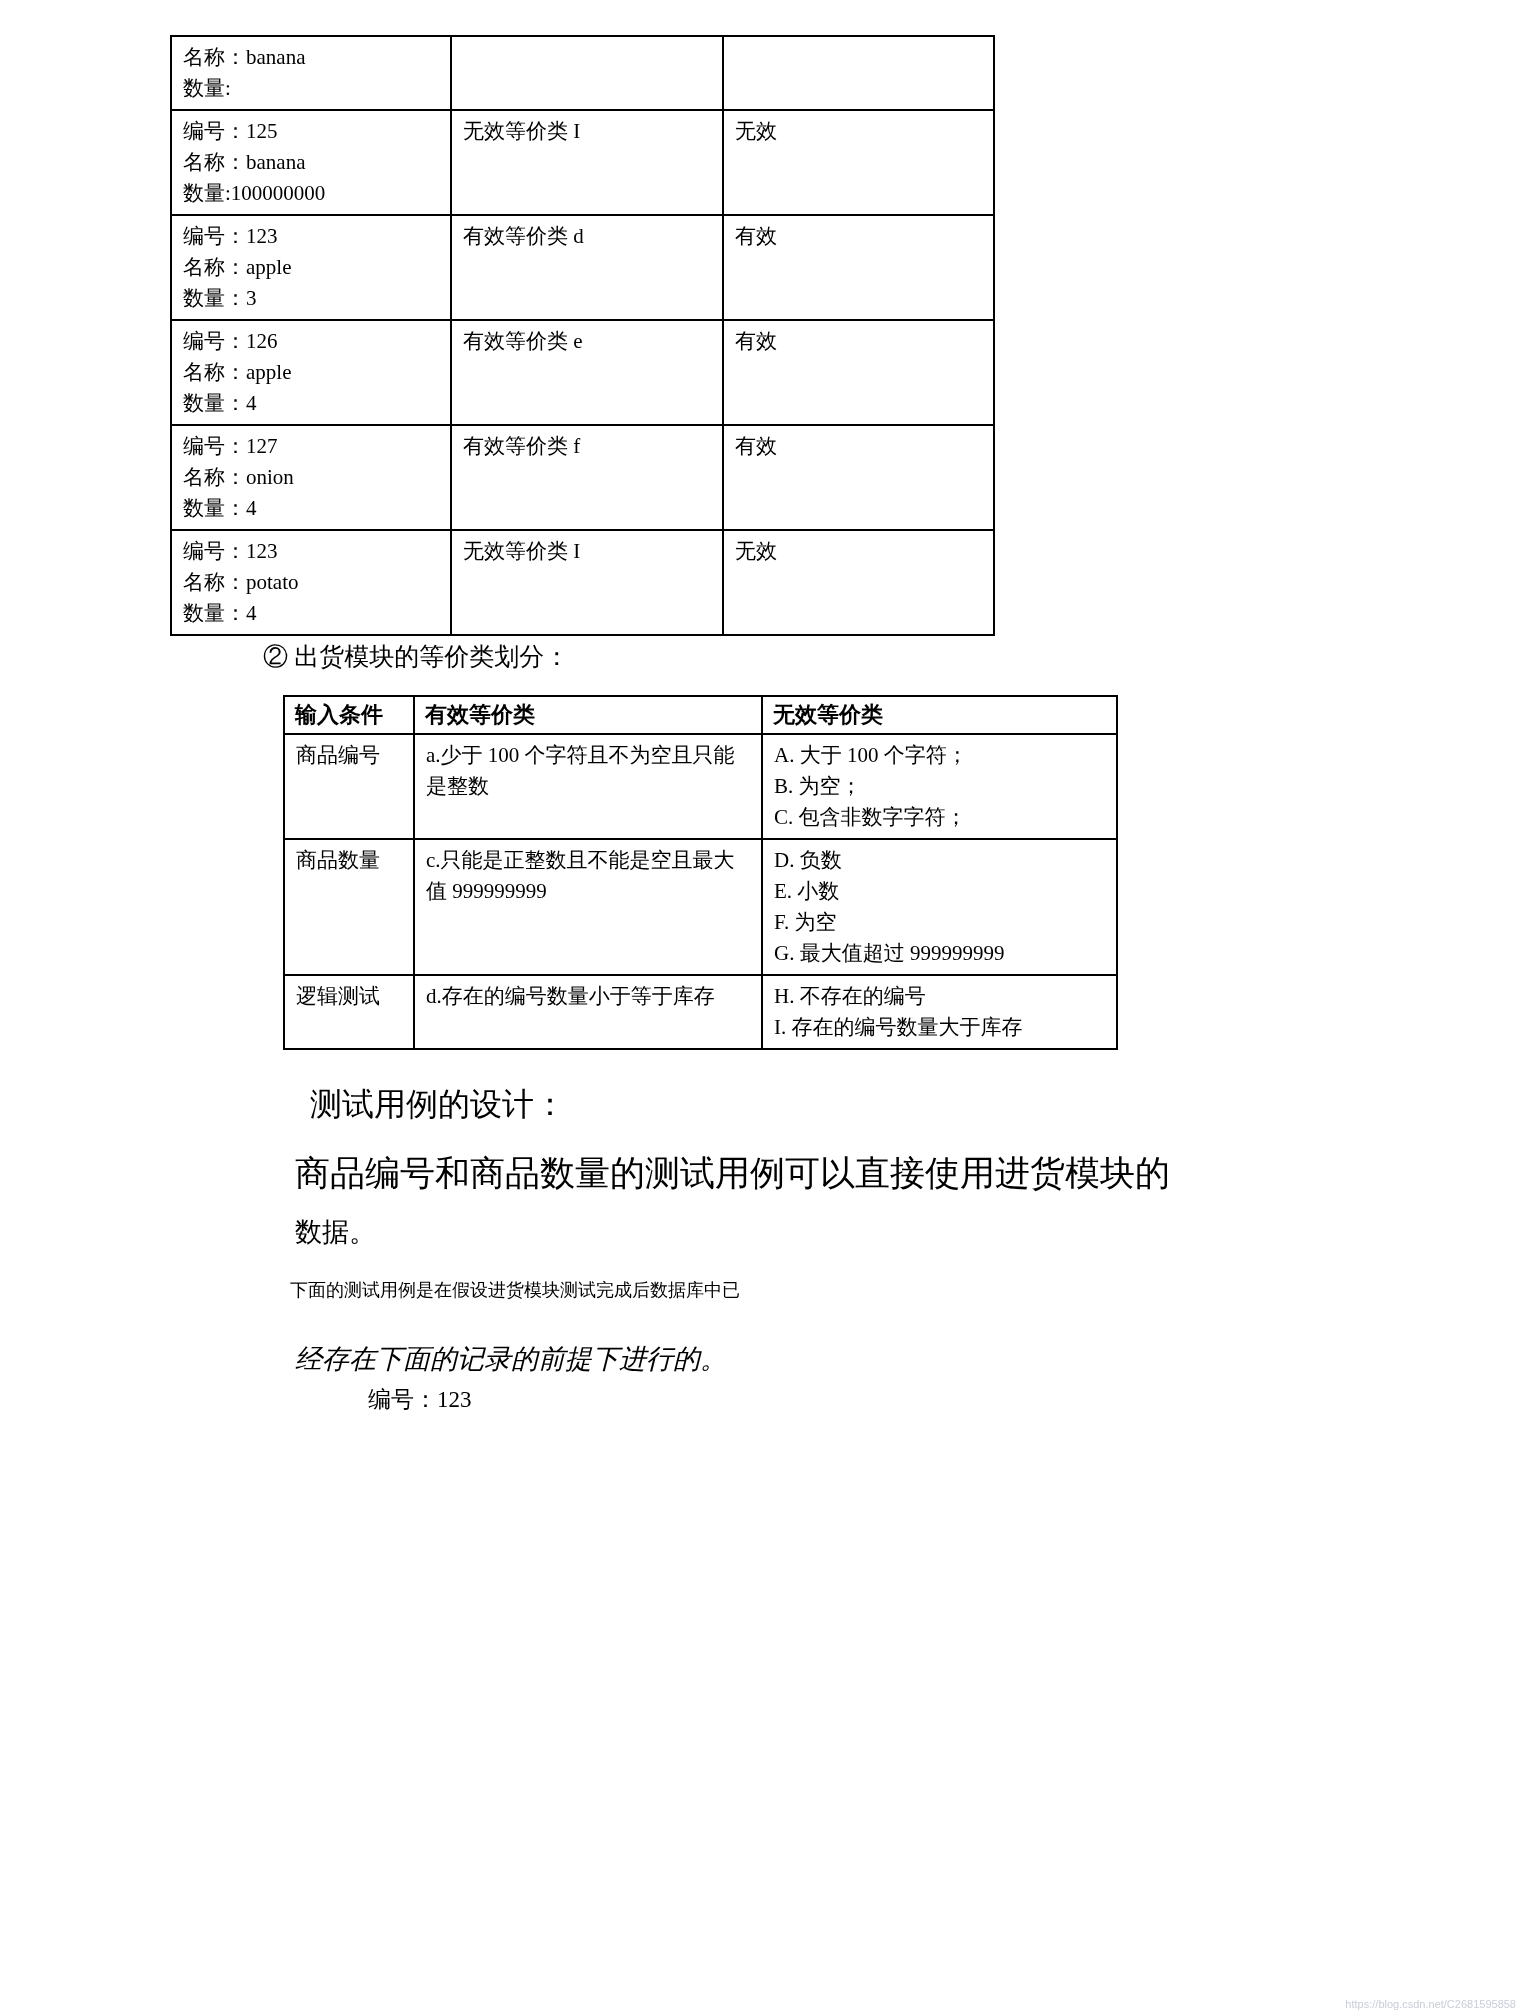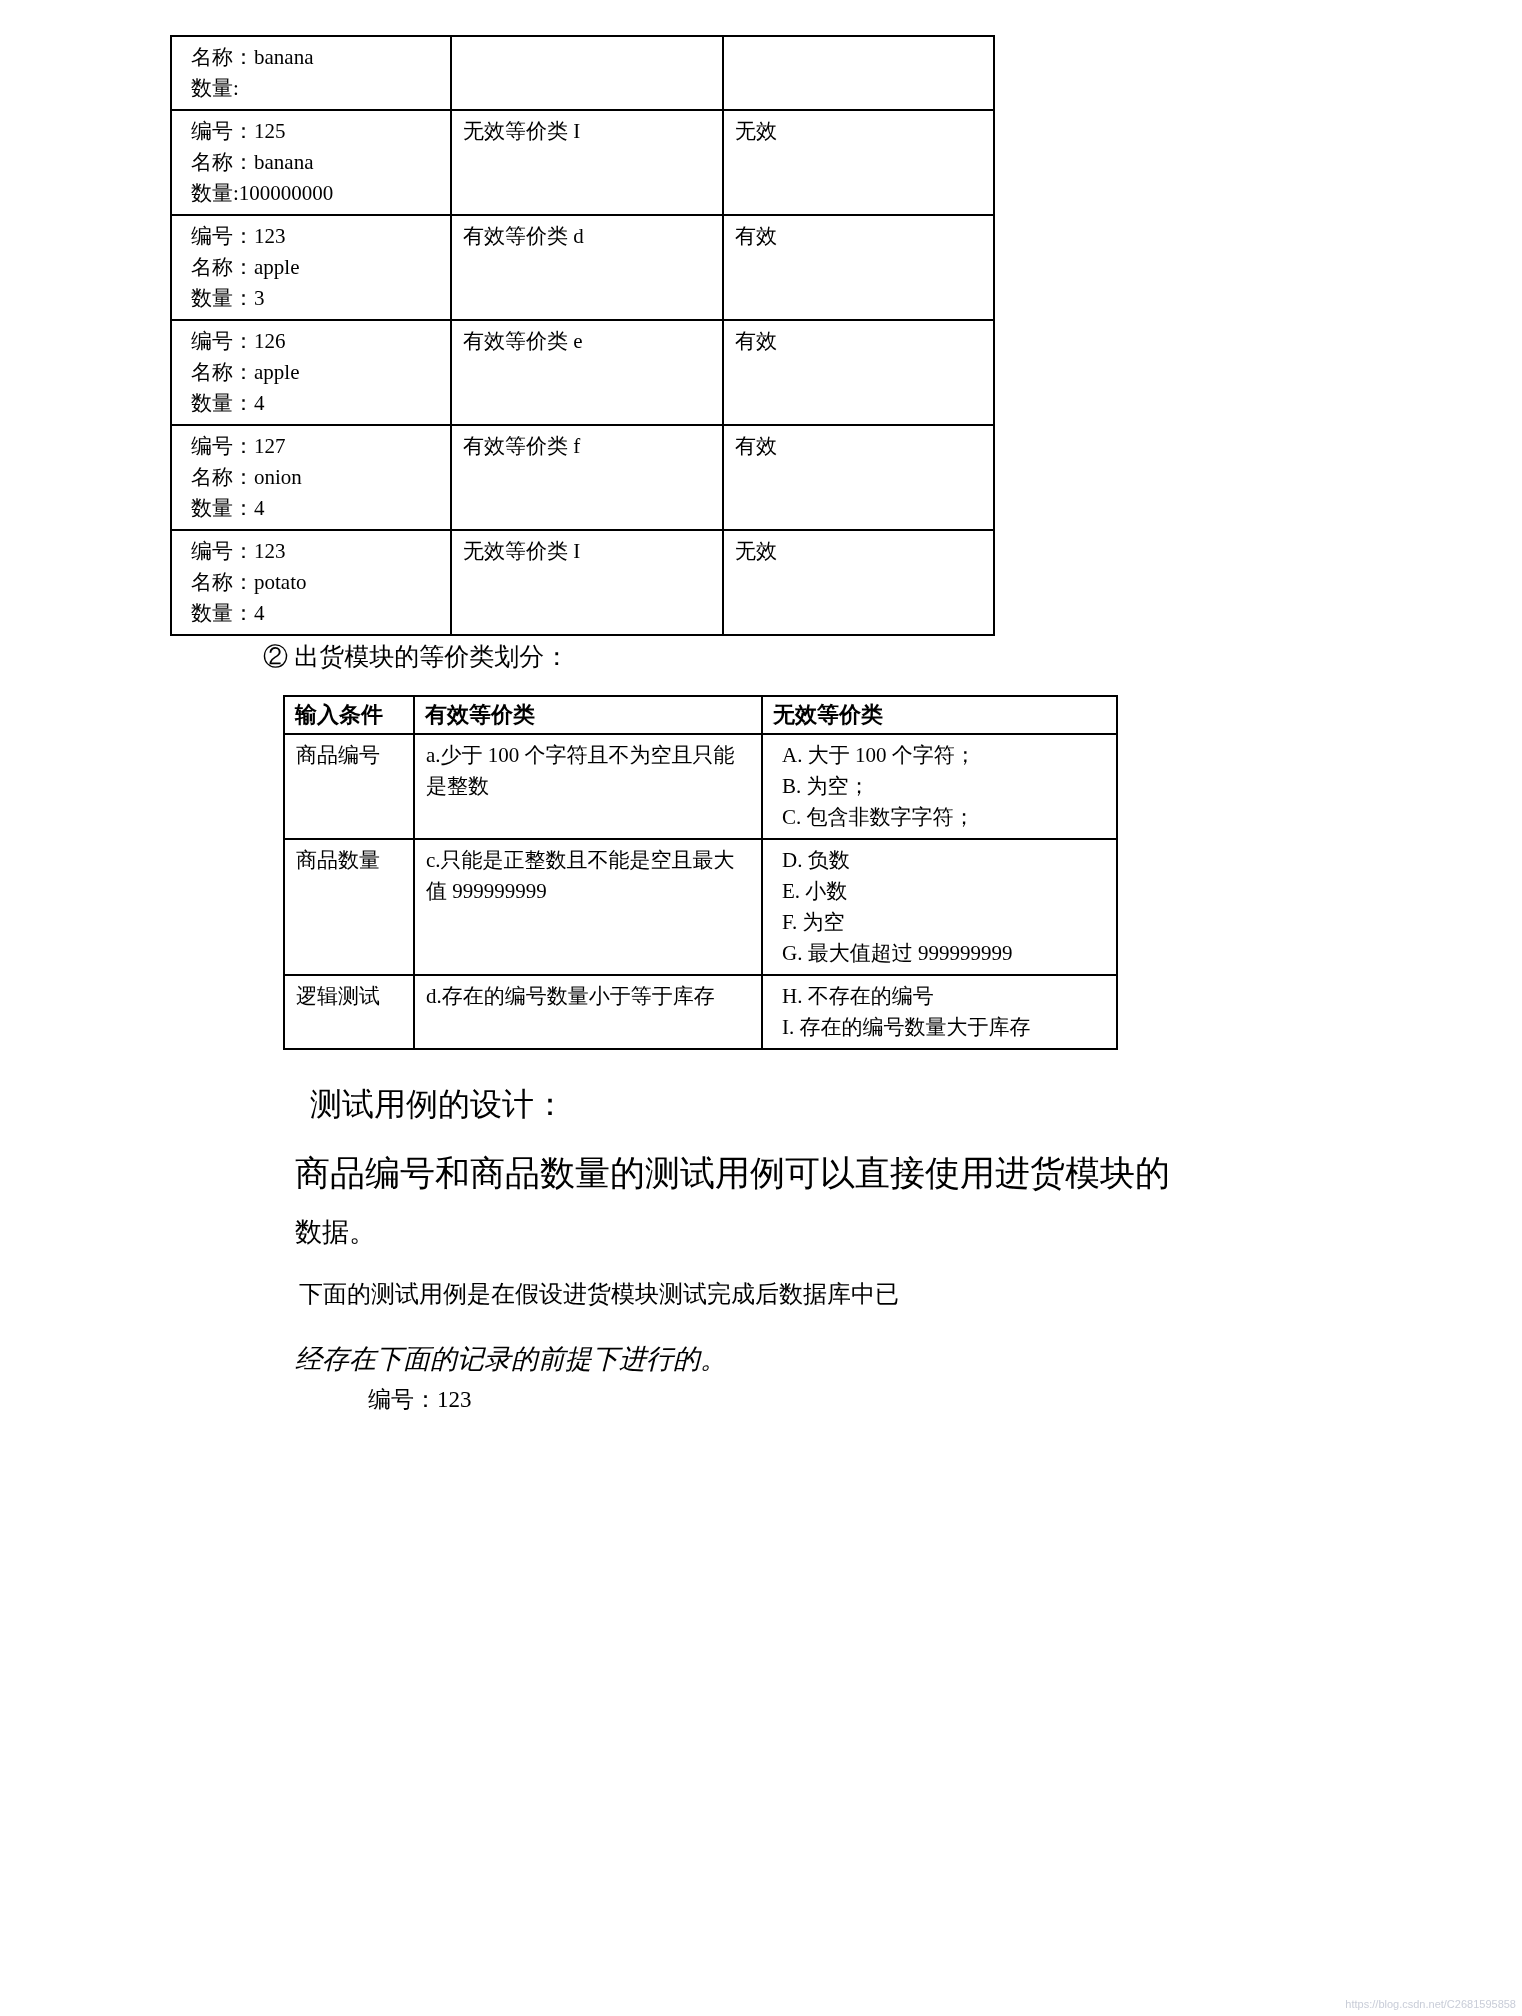--- a/index.html
+++ b/index.html
@@ -31,27 +31,27 @@
   .t1 { left: 170px; top: 35px; width: 825px; }
   .t2 { left: 283px; top: 695px; width: 835px; }
   .t2 th {
     font-family: "Liberation Sans", "DejaVu Sans", sans-serif;
     font-weight: bold;
     font-size: 22px;
     padding: 2px 10px;
     line-height: 32px;
     border-radius: 19px;
   }
-  .ln { display: block; margin-left: 8px; }
+  .ln { display: block; }
   .abs { position: absolute; white-space: nowrap; }
   .heading   { left: 263px; top: 640px;  font-size: 25px; }
   .design    { left: 310px; top: 1083px; font-size: 32px; }
   .para1     { left: 295px; top: 1150px; font-size: 35px; }
   .para2     { left: 295px; top: 1214px; font-size: 27px; }
-  .para3     { left: 299px; top: 1278px; font-size: 24px; text-align: right; }
+  .para3     { left: 290px; top: 1278px; font-size: 18px; text-align: right; }
   .para4     { left: 295px; top: 1341px; font-size: 27px; font-style: italic; }
   .recordid  { left: 368px; top: 1384px; font-size: 23px; }
   .watermark {
     position: absolute;
     right: 6px;
     bottom: 6px;
     font-size: 11px;
     color: #c9cdd8;
     font-family: "Liberation Sans", "DejaVu Sans", sans-serif;
   }

